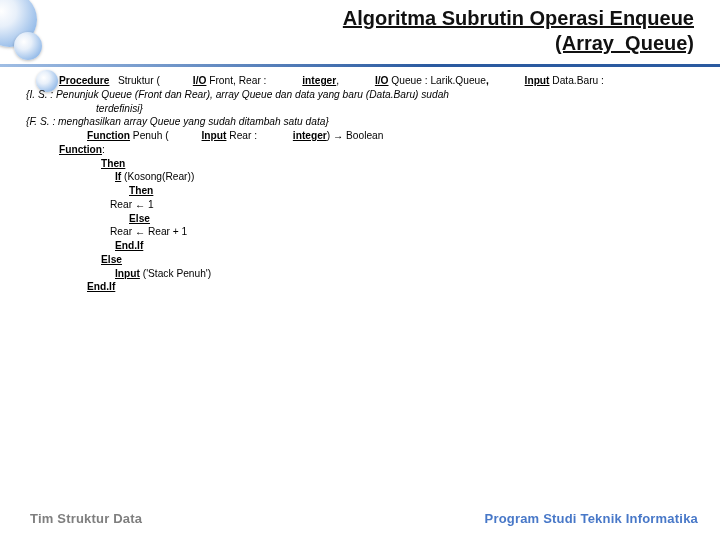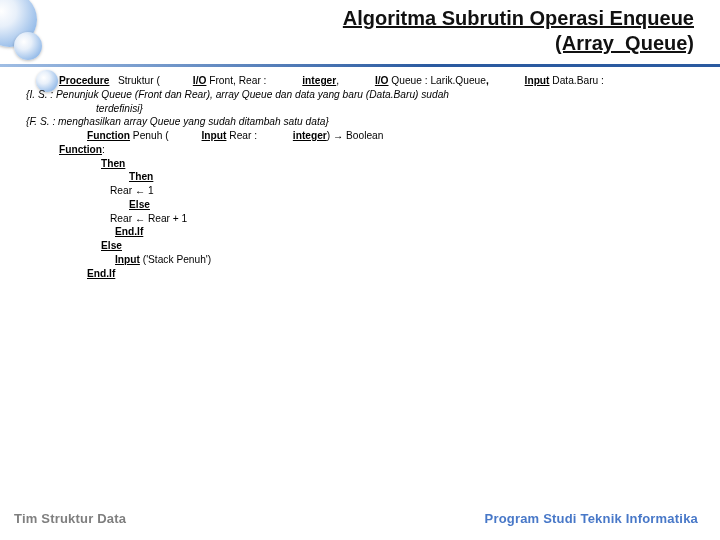--- a/index.html
+++ b/index.html
@@ -56,21 +56,21 @@
   .it { font-style: italic; }
   .i1 { padding-left: 28px; }
   .i2 { padding-left: 42px; }
   .i3 { padding-left: 56px; }
   .i4 { padding-left: 70px; }
   .i5 { padding-left: 84px; }
   .cont1 { padding-left: 188px; }
   .cont2 { padding-left: 70px; }
   .footer-left {
     position: absolute;
-    left: 14px;
+    left: 30px;
     bottom: 14px;
     font-size: 13px;
     font-weight: bold;
     color: #7f7f7f;
     letter-spacing: 0.2px;
   }
   .footer-right {
     position: absolute;
     right: 22px;
     bottom: 14px;
@@ -100,20 +100,21 @@
     <span>&nbsp;&nbsp;<span>Struktur</span>&nbsp;<span>(</span></span><span class="b u">I/O</span><span> Front, Rear : </span><span class="b u">integer</span><span>, </span><span class="b u">I/O</span><span> Queue : Larik.Queue</span><span class="b">, </span><span class="b u">Input</span><span> Data.Baru : </span>
   </p>
   <p class="it">{I. S. : Penunjuk Queue (Front dan Rear), array Queue dan data yang baru (Data.Baru) sudah</p>
   <p class="it cont2">terdefinisi}</p>
   <p class="it">{F. S. : menghasilkan array Queue yang sudah ditambah satu data}</p>
   <p class="i1">
     <span class="b u">Function</span><span> Penuh (</span><span class="b u">Input</span><span>  Rear : </span><span class="b u">integer</span><span>) → Boolean</span>
   </p>
   <p><span class="b u">Function</span><span>:</span></p>
   <p class="i2"><span class="b u">Then</span></p>
+  <p class="i3"><span class="b u">If</span><span> (Kosong(Rear))</span></p>
   <p class="i4"><span class="b u">Then</span></p>
   <p class="i5">Rear  ←  1</p>
   <p class="i4"><span class="b u">Else</span></p>
   <p class="i5">Rear   ←   Rear  +  1</p>
   <p class="i3"><span class="b u">End.If</span></p>
   <p class="i2"><span class="b u">Else</span></p>
   <p class="i3"><span class="b u">Input</span><span> ('Stack Penuh')</span></p>
   <p class="i1"><span class="b u">End.If</span></p>
 </div>
 

